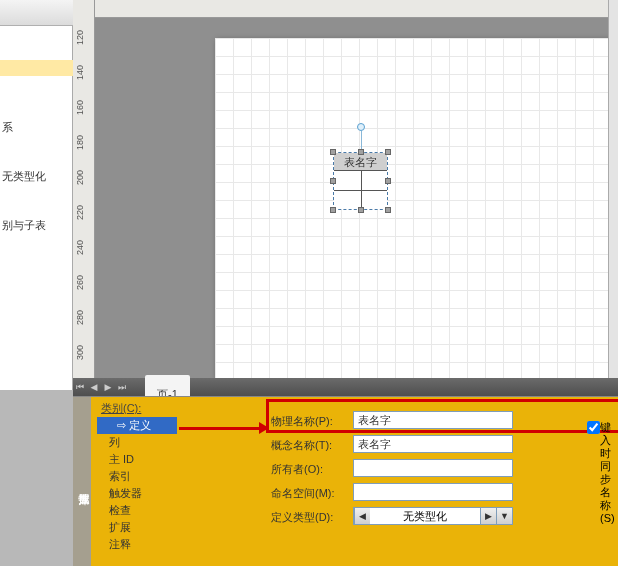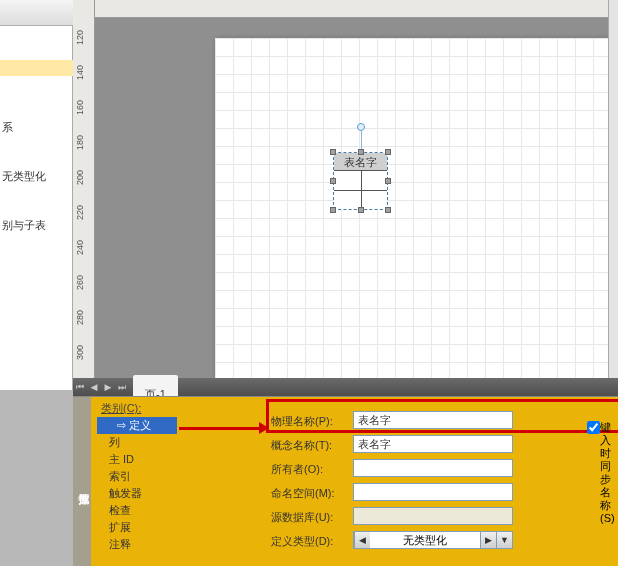--- a/index.html
+++ b/index.html
@@ -81,21 +81,21 @@
     background:#e4e4e4; border-left:1px solid #aaa;
   }
   .tab-bar {
     position:absolute; left:73px; top:378px; right:0; height:18px;
     background:linear-gradient(#6b6b6b,#4e4e4e);
     color:#fff; font-size:11px;
     display:flex; align-items:center;
   }
   .tab-nav-btn {width:14px;height:14px;display:inline-flex;align-items:center;justify-content:center;color:#ccc;font-size:9px;}
   .tab {
-    background:#f4f4f4;color:#333;padding:12px 12px;border-radius:2px 2px 0 0;margin-left:4px;height:15px;line-height:14px;
+    background:#f4f4f4;color:#333;padding:12px 12px;border-radius:2px 2px 0 0;margin-left:16px;height:15px;line-height:14px;
   }
   .props-panel {
     position:absolute; left:73px; top:396px; right:0; bottom:0;
     background:#eab308;
     border-top:1px solid #888;
   }
   .vtab {
     position:absolute; left:0; top:0; width:18px; height:100%;
     background:#a59f8f;
     writing-mode:vertical-rl; text-align:center;
@@ -226,24 +226,20 @@
     </div>
     <div class="form-row">
       <span class="form-label">所有者(O):</span>
       <input class="form-input" value="" style="">
     </div>
     <div class="form-row">
       <span class="form-label">命名空间(M):</span>
       <input class="form-input" value="" style="">
     </div>
     <div class="form-row">
-      <span class="form-label">源数据库(U):</span>
-      <input class="form-input ro" value="" style="">
-    </div>
-    <div class="form-row">
       <span class="form-label">定义类型(D):</span>
       <div class="combo">
         <div class="arrow-btn">◀</div>
         <div class="mid">无类型化</div>
         <div class="arrow-btn">▶</div>
         <div class="arrow-btn">▼</div>
       </div>
     </div>
 
     <div class="sync-check">

